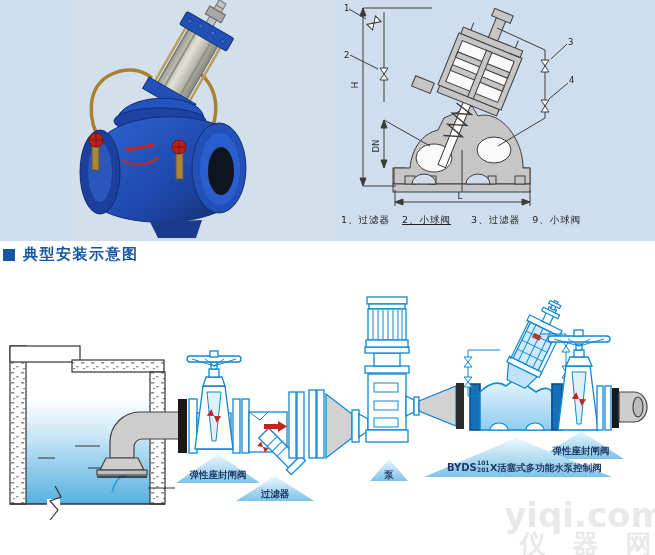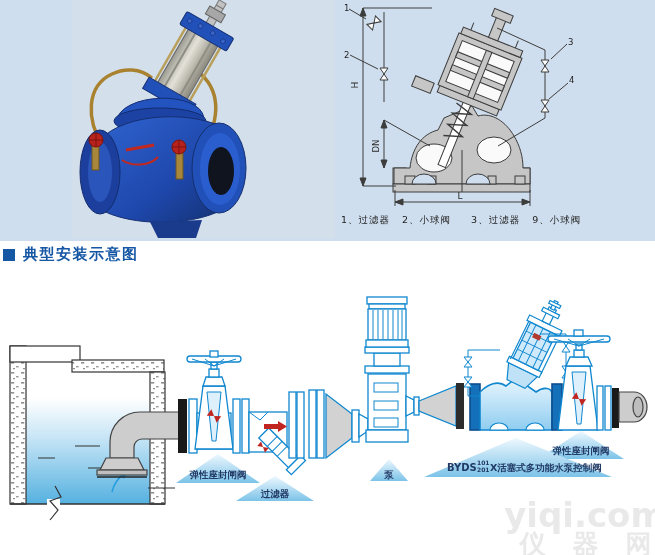--- a/index.html
+++ b/index.html
@@ -3,21 +3,21 @@
 <meta charset="utf-8">
 <style>
   html,body{margin:0;padding:0;background:#fff;}
   .page{position:relative;width:655px;height:555px;background:#ffffff;overflow:hidden;
         font-family:"DejaVu Sans","Liberation Sans",sans-serif;}
   .top-section{position:absolute;left:0;top:0;width:655px;height:241px;background:#cfdeee;}
   svg{position:absolute;left:0;top:0;}
   .caption-row{position:absolute;left:341px;top:214px;font-size:9.5px;color:#222;
                white-space:nowrap;letter-spacing:1px;}
   .caption-row span{margin-right:12px;}
-  .caption-row span:nth-child(2){margin-right:20px;}
+  .caption-row span:nth-child(2){margin-right:20px;text-decoration:underline;}
   .section-header{position:absolute;left:3px;top:245px;display:flex;align-items:center;}
   .section-bullet{width:12px;height:12px;background:#1557a4;}
   .section-title{margin-left:8px;color:#1557a4;font-weight:bold;font-size:15px;letter-spacing:1.5px;text-align:center;}
 </style>
 </head>
 <body>
 
 <div class="page">
 
   <div class="top-section"></div>

